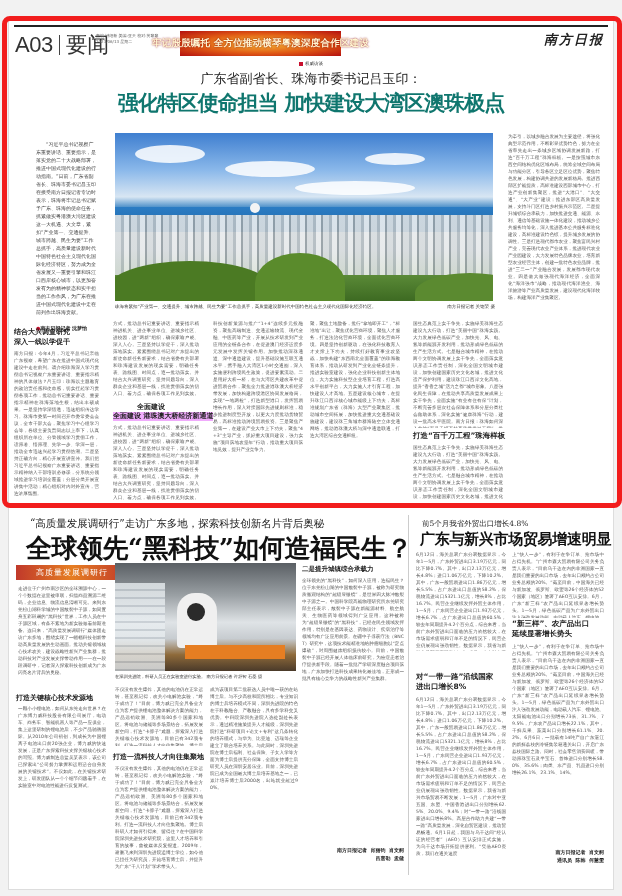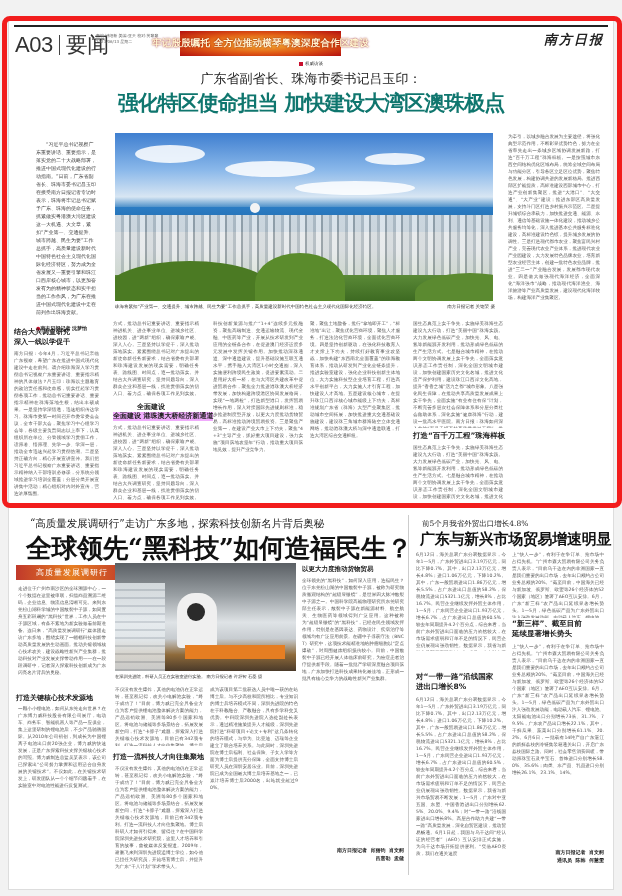--- a/index.html
+++ b/index.html
@@ -127,32 +127,32 @@
   <div class="tray"></div>
 </div>
 <div class="cap2">在深圳先进院，科研人员正在实验室进行实验。  南方日报记者  许舒智  石磊  摄</div>
 
 <div class="col" style="left:115px;top:686px;width:88px;height:60px;">不仅没有发生爆炸，其他的电池仍在正常运转，甚至凯记得，改关小电解池实验，“终于成功了！”目前，博力威已完全具备全方位为客户提供锂电池整体解决方案的能力，产品远销欧洲、美洲等80多个国家和地区。将电池与储能等多场景结合，拓展发展新空间，打造“卡脖子”难题，探索深入打造关键核心技术发源地，目前已有342项专利。打造一流科技人才向往集聚地。博士后科研人才如何引得来、留得住？在中国科学院深圳先进技术研究院，这里人才培养和引育的故事，曾被媒体反复报道。2009年，谢鹏飞来到深圳先进院追博士学位，如今他已担任为研究员，开始培育博士后，并提升为广东“千人计划”学术带头人。</div>
 <div class="sub" style="left:113px;top:752px;font-size:7px;">打造一流科技人才向往集聚地</div>
 <div class="col" style="left:115px;top:765px;width:88px;height:110px;">不仅没有发生爆炸，其他的电池仍在正常运转，甚至凯记得，改关小电解池实验，“终于成功了！”目前，博力威已完全具备全方位为客户提供锂电池整体解决方案的能力，产品远销欧洲、美洲等80多个国家和地区。将电池与储能等多场景结合，拓展发展新空间，打造“卡脖子”难题，探索深入打造关键核心技术发源地，目前已有342项专利。打造一流科技人才向往集聚地。博士后科研人才如何引得来、留得住？在中国科学院深圳先进技术研究院，这里人才培养和引育的故事，曾被媒体反复报道。2009年，谢鹏飞来到深圳先进院追博士学位，如今他已担任为研究员，开始培育博士后，并提升为广东“千人计划”学术带头人。</div>
 
 <div class="col" style="left:210px;top:686px;width:88px;height:189px;">成为该项目第二批获选人员中唯一获的在站博士后。与不少高校和院所相比，专业知识的博士后培养模式不同，深圳先进院的特色在于科教融合、产教融合，具有多学科交叉优势。中科院深圳先进院入选处副处长表示，通过精准施策提升人才能级，深圳先进院打造“科研项目+论文+专利”这几条转化的培养模式，与华为、比亚迪、迈瑞等企业建立了联合培养关系。与此同时，深圳先进院在博士后福利、社会保险、子女入学等方面为博士后提供充分保障，全面支持博士后研究人员在深圳安居乐业。目前，深圳先进院已成为全国最大博士后培养基地之一，已累计培养博士后2000名，出站就业超过90%。</div>
 
-<div class="sub" style="left:302px;top:565px;font-size:6.5px;">以更大力度推动货物贸易</div>
+<div class="sub" style="left:302px;top:565px;font-size:6.5px;">二是提升城镇综合承载力</div>
 <div class="col" style="left:302px;top:577px;width:102px;height:268px;">全球领先的“黑科技”，如何深入应用，造福民生？位于东莞松山湖的中国散裂中子源，被称为研究物质微观结构的“超级显微镜”，是世界四大脉冲散裂中子源之一。中国科学院高能物理研究所东莞研究部主任表示，散裂中子源在新能源材料、航空航天、生物医药等领域得到广泛应用。这种被称为“超级显微镜”的“黑科技”，已经在民生领域发挥作用，特别是在基因表达、药物设计、疾病治疗等领域均有广泛应用前景。在硼中子俘获疗法（BNCT）研究中，这项技术能精准地给肿瘤细胞以“定点爆破”，对周围健康组织损伤较小。目前，中国散裂中子源已经开展人体临床前研究，为癌症患者治疗提供新手段。随着一批批产学研深度融合项目落地，广东加快打造科技成果转化最佳地，正形成一批具有核心竞争力的战略性新兴产业集群。</div>
 <div class="sig" style="left:302px;top:846px;width:102px;white-space:pre;">南方日报记者  肖丽钧  肖文舸
 吕嘉劭  孟健</div>
 
 <div class="divider" style="left:408px;top:515px;height:360px;"></div>
 
 <div class="kicker3">前5个月我省外贸出口增长4.8%</div>
 <div class="head3">广东与新兴市场贸易增速明显</div>
 <div class="col" style="left:416px;top:551px;width:90px;height:100px;">6月12日，海关总署广东分署数据显示，今年1—5月，广东外贸进出口3.19万亿元，同比下降0.7%。其中，出口2.13万亿元，增长4.8%；进口1.06万亿元，下降10.2%。其中，广东一般贸易进出口1.86万亿元，增长5.5%，占广东进出口总值的58.2%，保税物流进出口5321.1亿元，增长8%，占比16.7%。民营企业继续发挥外贸主体作用，1—5月，广东民营企业进出口1.93万亿元，增长6.7%，占广东进出口总值的60.5%，较去年同期提升4.2个百分点，综合来看，当前广东外贸进出口面临的压力依然较大，在市场需求疲弱和订单不足的情况下，民营企业仍展现出强劲韧性。数据显示，我省与新兴市场贸易不断发展，1—5月，广东对中亚五国、东盟、中国香港进出口分别增长62.5%、20.0%、9.4%；对“一带一路”沿线国家进出口增长8%。高层合作助力共建“一带一路”高质量发展，深化自贸区建设，推动贸易畅通。6月1日起，我国与乌干达间“经认证的经营者”（AEO）互认安排正式实施，为乌干达市场开拓提供便利。“凭借AEO资质，我们在通关速度</div>
 <div class="sub" style="left:416px;top:672px;font-size:7.5px;line-height:10px;white-space:pre;">对“一带一路”沿线国家
 进出口增长8%</div>
 <div class="col" style="left:416px;top:696px;width:90px;height:180px;">6月12日，海关总署广东分署数据显示，今年1—5月，广东外贸进出口3.19万亿元，同比下降0.7%。其中，出口2.13万亿元，增长4.8%；进口1.06万亿元，下降10.2%。其中，广东一般贸易进出口1.86万亿元，增长5.5%，占广东进出口总值的58.2%，保税物流进出口5321.1亿元，增长8%，占比16.7%。民营企业继续发挥外贸主体作用，1—5月，广东民营企业进出口1.93万亿元，增长6.7%，占广东进出口总值的60.5%，较去年同期提升4.2个百分点，综合来看，当前广东外贸进出口面临的压力依然较大，在市场需求疲弱和订单不足的情况下，民营企业仍展现出强劲韧性。数据显示，我省与新兴市场贸易不断发展，1—5月，广东对中亚五国、东盟、中国香港进出口分别增长62.5%、20.0%、9.4%；对“一带一路”沿线国家进出口增长8%。高层合作助力共建“一带一路”高质量发展，深化自贸区建设，推动贸易畅通。6月1日起，我国与乌干达间“经认证的经营者”（AEO）互认安排正式实施，为乌干达市场开拓提供便利。“凭借AEO资质，我们在通关速度</div>
 
 <div class="col" style="left:512px;top:551px;width:92px;height:67px;">上“快人一步”，有利于在争订单、抢市场中占得先机。”广州市森大贸易有限公司关务负责人表示，“目前乌干达在内的非洲国家一直是我们重要的出口市场，去年出口额约占公司业务总额的20%。”截至目前，中国海关已经与新加坡、俄罗斯、欧盟等26个经济体的52个国家（地区）签署了AEO互认安排。6月，广东“新三样”农产品出口延续显著增长势头。1—5月，绿色低碳产品为广东外贸出口注入强劲发展动能，电动载人汽车、锂电池、太阳能电池出口分别增长73倍、31.7%、79.5%，广东农产品出口增长22.1%，其中，干鲜瓜果、蔬菜出口分别增长61.1%、20.2%。6月6日，一批载有14吨产自广东湛江的新鲜荔枝的冷链集装箱通关出口，开启广东荔枝国际之路。同时，社会零售消费回暖，带动原珠宝石及半宝石、首饰进口分别增长58.0%、35.6%；肉类、水产品、乳品进口分别增长26.1%、23.1%、14%。</div>
-<div class="sub" style="left:512px;top:619px;font-size:7.5px;line-height:10px;white-space:pre;">“新三样”、截至目前
+<div class="sub" style="left:512px;top:619px;font-size:7.5px;line-height:10px;white-space:pre;">“新三样”、农产品出口
 延续显著增长势头</div>
 <div class="col" style="left:512px;top:643px;width:92px;height:205px;">上“快人一步”，有利于在争订单、抢市场中占得先机。”广州市森大贸易有限公司关务负责人表示，“目前乌干达在内的非洲国家一直是我们重要的出口市场，去年出口额约占公司业务总额的20%。”截至目前，中国海关已经与新加坡、俄罗斯、欧盟等26个经济体的52个国家（地区）签署了AEO互认安排。6月，广东“新三样”农产品出口延续显著增长势头。1—5月，绿色低碳产品为广东外贸出口注入强劲发展动能，电动载人汽车、锂电池、太阳能电池出口分别增长73倍、31.7%、79.5%，广东农产品出口增长22.1%，其中，干鲜瓜果、蔬菜出口分别增长61.1%、20.2%。6月6日，一批载有14吨产自广东湛江的新鲜荔枝的冷链集装箱通关出口，开启广东荔枝国际之路。同时，社会零售消费回暖，带动原珠宝石及半宝石、首饰进口分别增长58.0%、35.6%；肉类、水产品、乳品进口分别增长26.1%、23.1%、14%。</div>
 <div class="sig" style="left:512px;top:848px;width:92px;white-space:pre;">南方日报记者  肖文舸
 通讯员  陈韩  何慧雯</div>
 
 </body></html>

